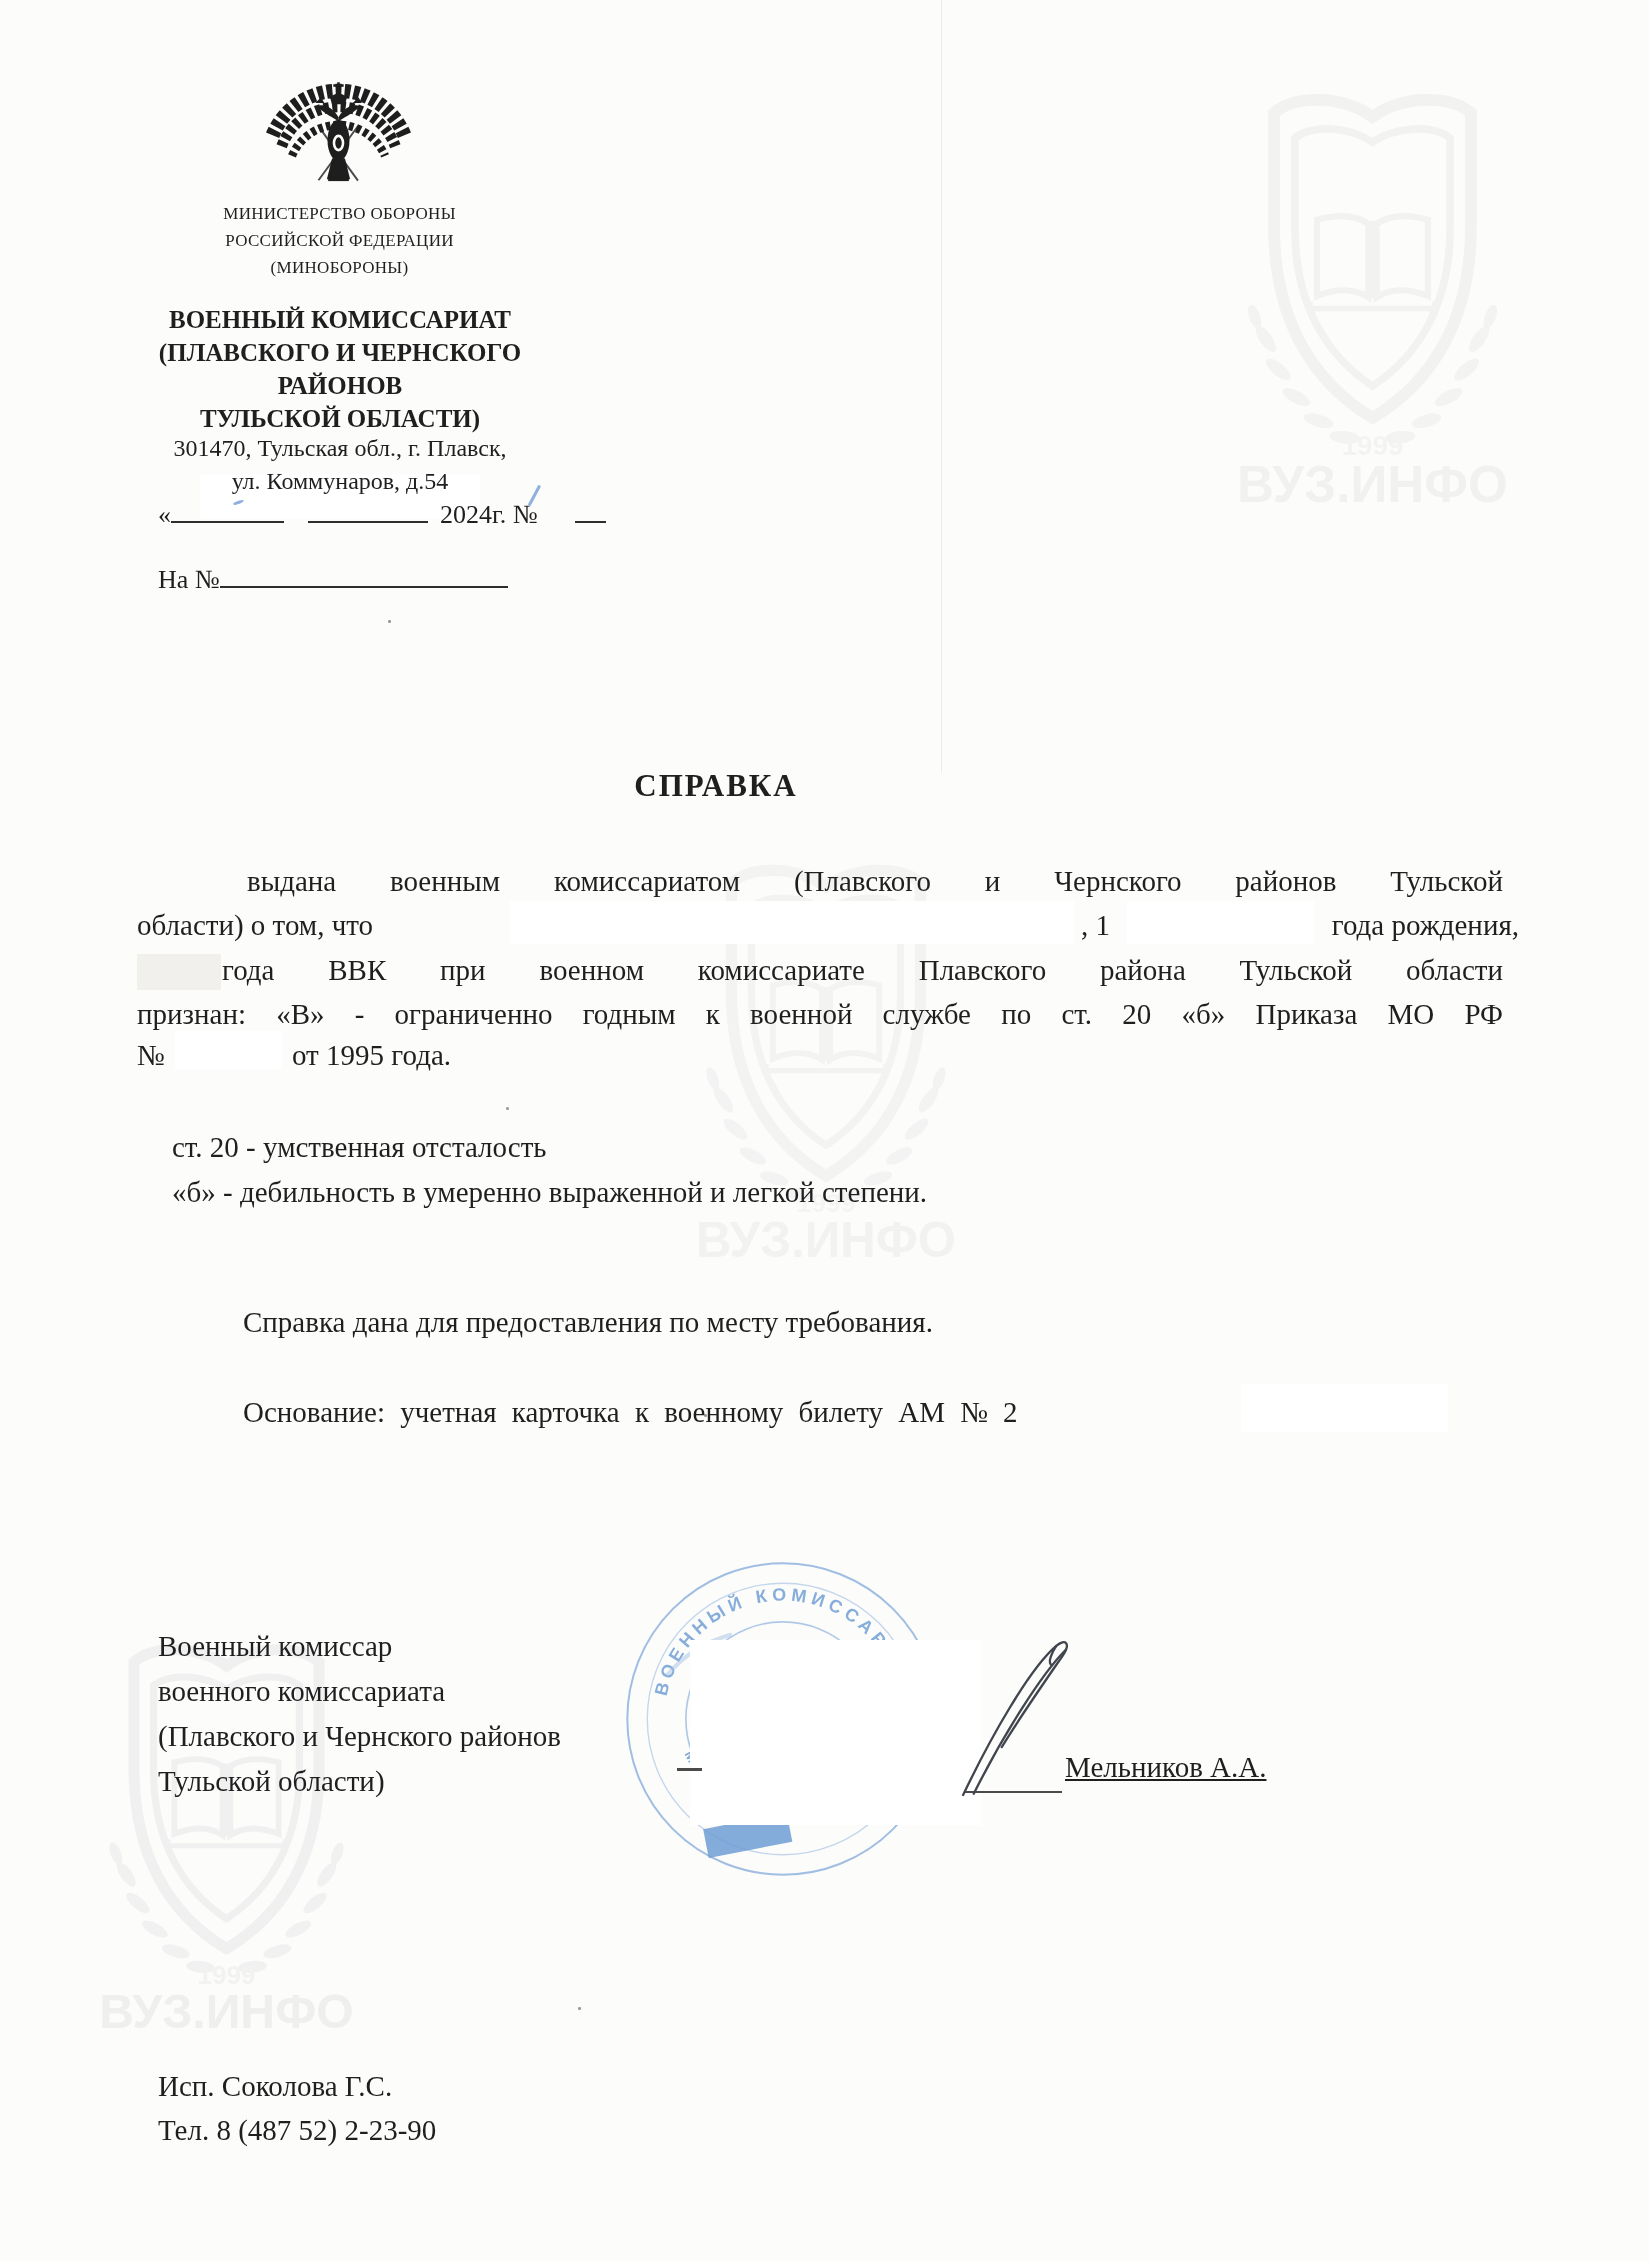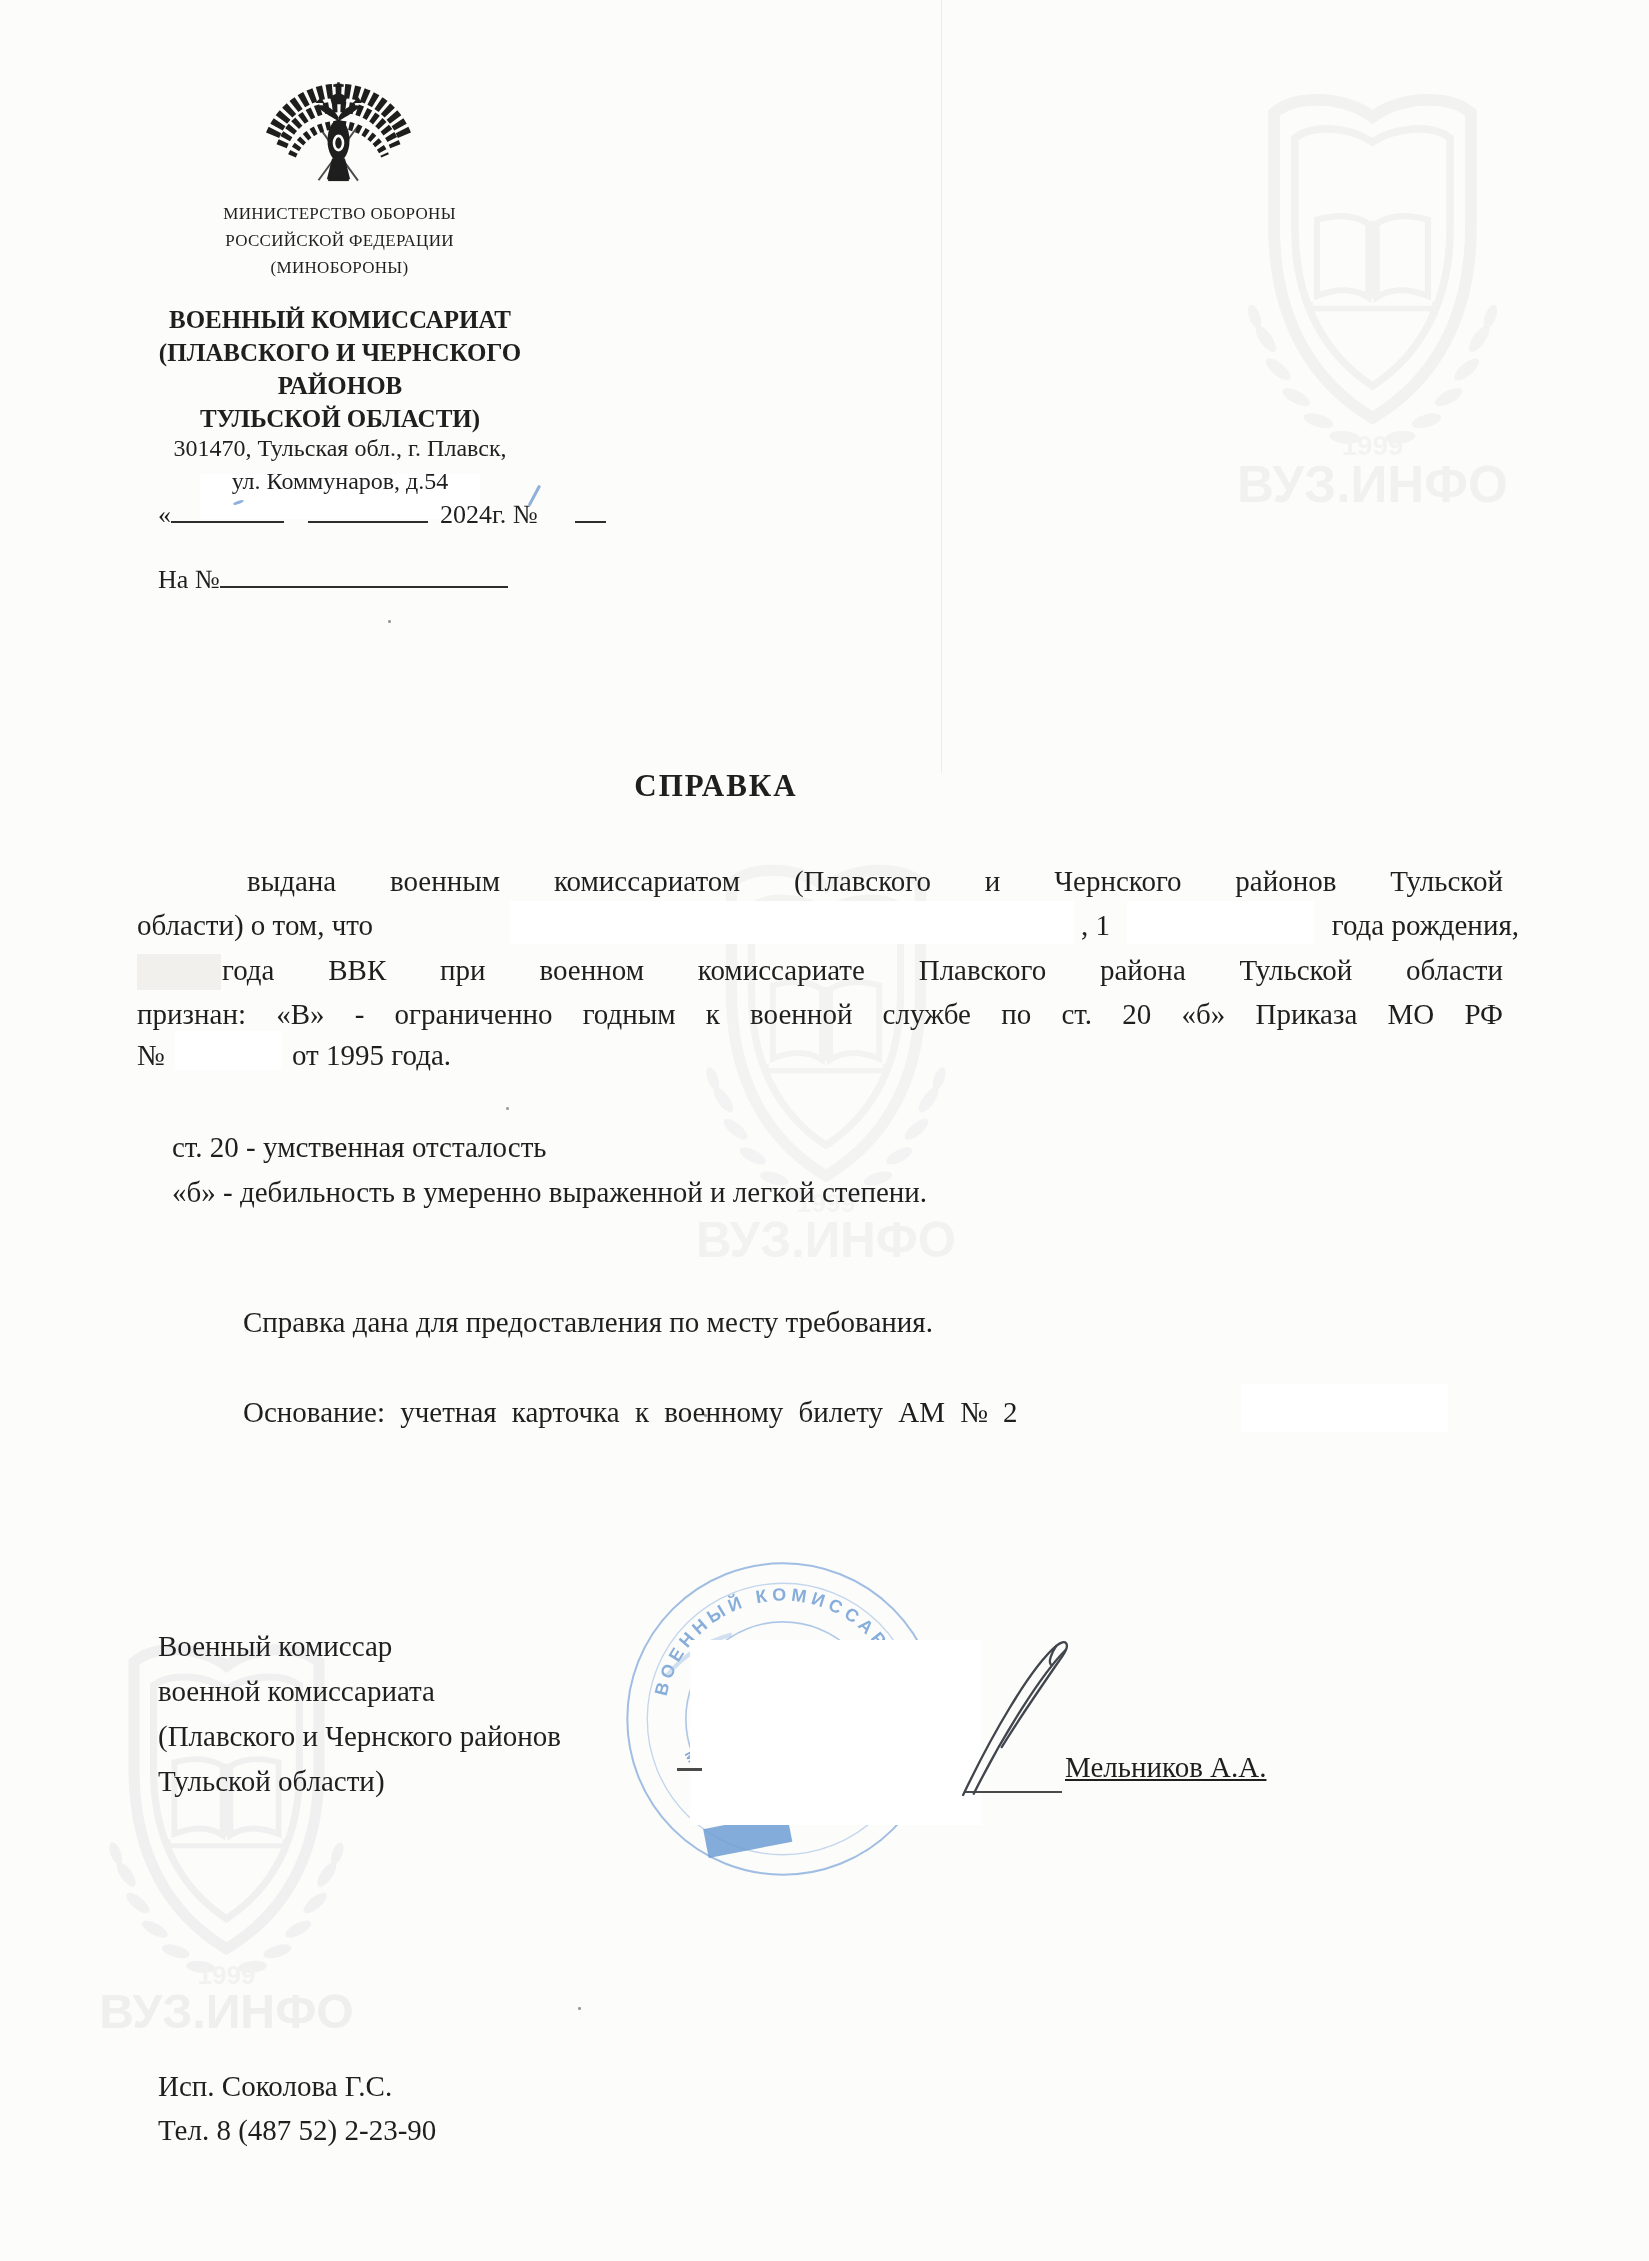--- a/index.html
+++ b/index.html
@@ -196,21 +196,21 @@
     <div class="bline" style="left:292px; top:1039px;text-align:center;">от 1995 года.</div>
 
     <div class="bline" style="left:172px; top:1131px;">ст. 20 - умственная отсталость</div>
     <div class="bline" style="left:172px; top:1176px;">«б» -  дебильность в умеренно выраженной и легкой степени.</div>
 
     <div class="bline" style="left:243px; top:1306px;">Справка дана для предоставления по месту требования.</div>
     <div class="bline" style="left:243px; top:1396px; word-spacing:8px;">Основание: учетная карточка к военному билету АМ № 2</div>
 
     <div class="abs sig" style="left:158px; top:1624px;">
       <div>Военный комиссар</div>
-      <div>военной комиссариата</div>
+      <div>военного комиссариата</div>
       <div>(Плавского и Чернского районов</div>
       <div>Тульской области)</div>
     </div>
 
     <div class="bline" style="left:1065px; top:1751px;text-decoration:underline;">Мельников А.А.</div>
 
     <div class="abs foot" style="left:158px; top:2064px;">
       <div>Исп. Соколова Г.С.</div>
       <div>Тел. 8 (487 52) 2-23-90</div>
     </div>

